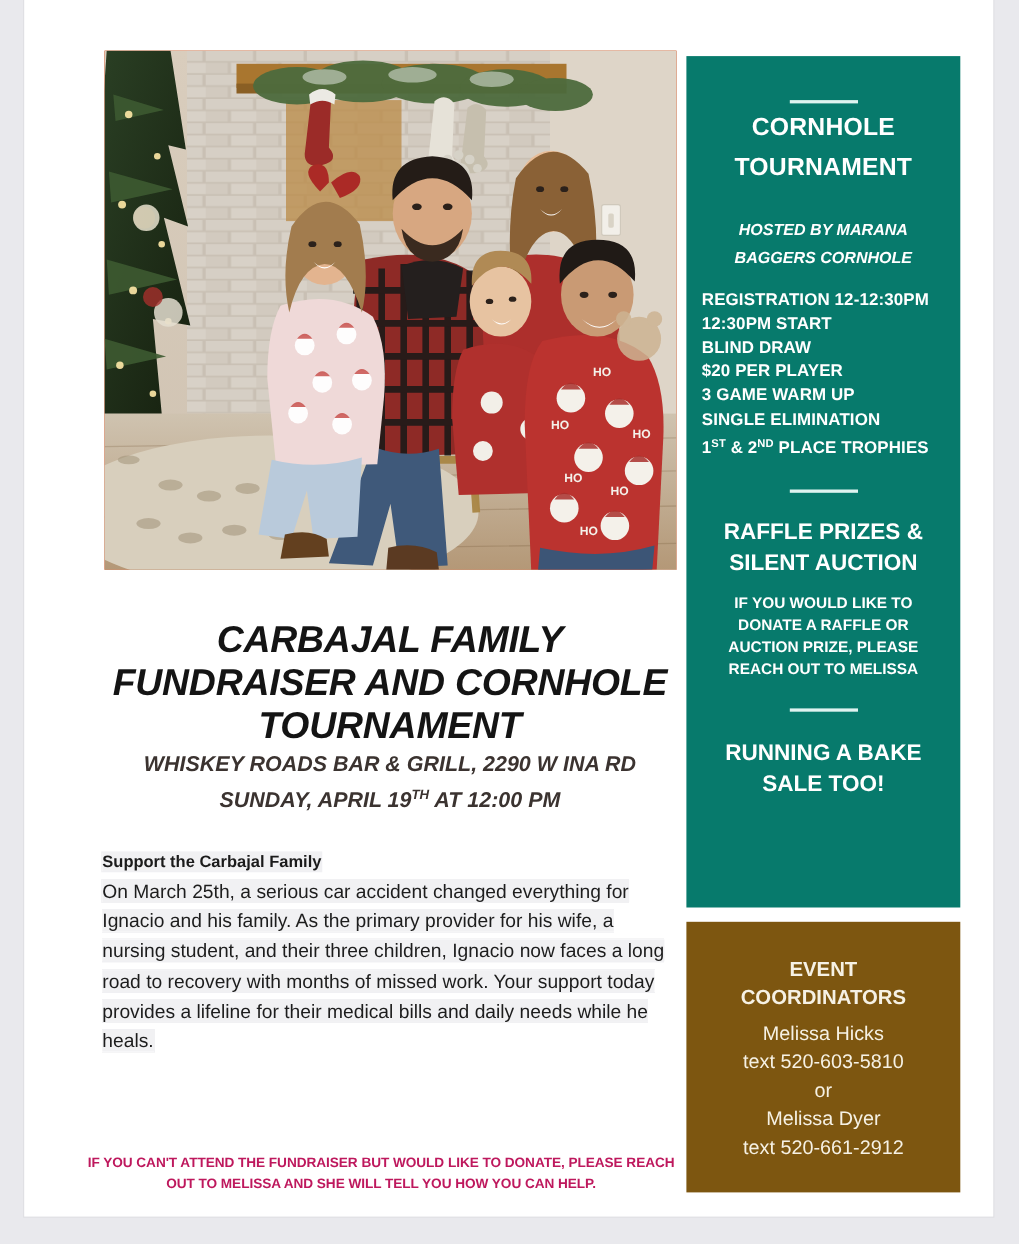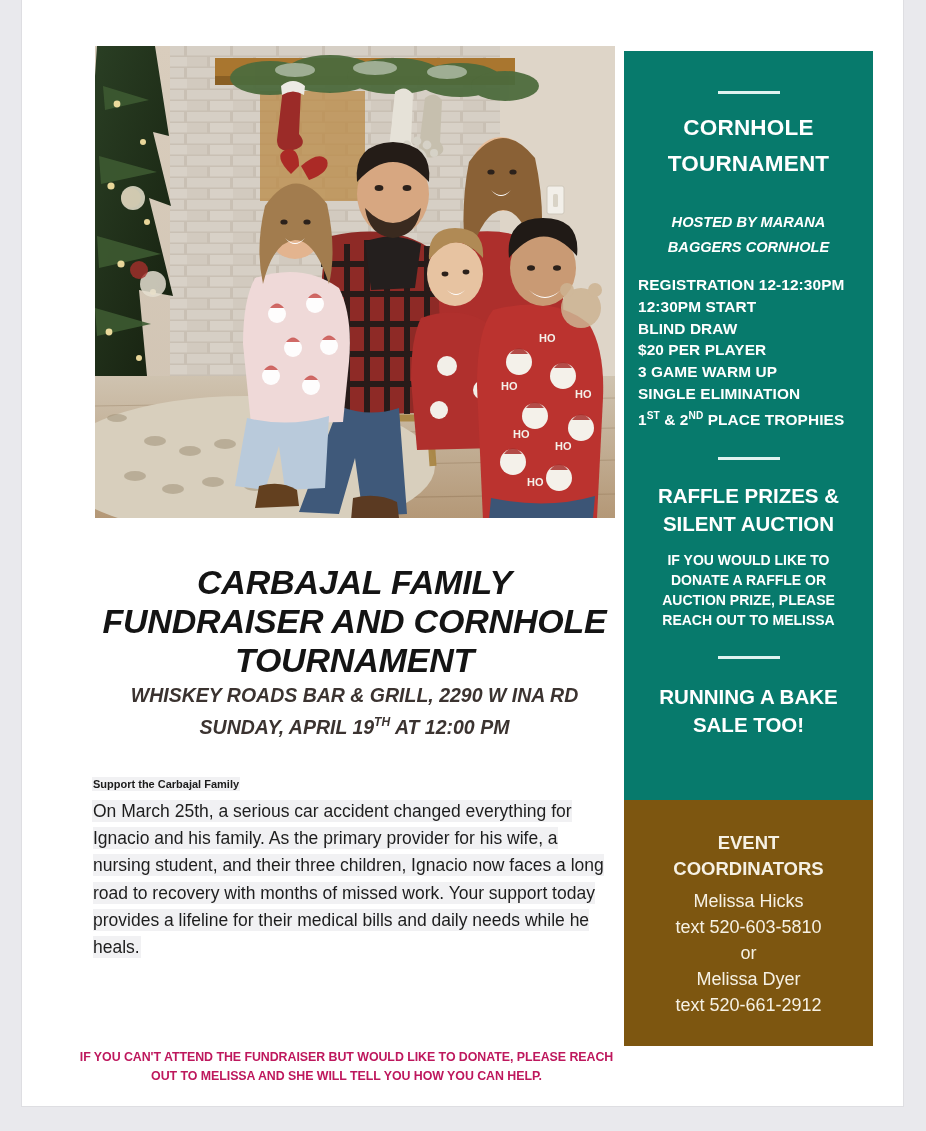--- a/index.html
+++ b/index.html
@@ -66,21 +66,21 @@
   .sub-title sup { font-size: 0.62em; vertical-align: super; }
 
   #body-copy {
     position: absolute;
     left: 71px;
     top: 769px;
     width: 516px;
   }
   #body-copy .lead {
     display: inline;
-    font-size: 11px;
+    font-size: 15px;
     font-weight: bold;
     color: #1b1b1b;
     line-height: 27px;
     background: #f1f1f3;
     box-shadow: 0 0 0 1px #f1f1f3;
   }
   #body-copy .para {
     margin: 0;
     font-size: 17.5px;
     line-height: 27.2px;
@@ -111,21 +111,21 @@
     top: 51px;
     width: 249px;
     height: 774px;
     background: #077a6c;
     color: #ffffff;
     text-align: center;
   }
   #brown-panel {
     position: absolute;
     left: 602px;
-    top: 800px;
+    top: 838px;
     width: 249px;
     height: 246px;
     background: #7d5610;
     color: #f6f1e4;
     text-align: center;
   }
   .rule {
     width: 62px;
     height: 3px;
     background: #dff3f0;
@@ -437,21 +437,21 @@
         <span class="lead">Support the Carbajal Family</span><br>
         <span>On March 25th, a serious car accident changed everything for Ignacio and his family. As the primary provider for his wife, a nursing student, and their three children, Ignacio now faces a long road to recovery with months of missed work. Your support today provides a lifeline for their medical bills and daily needs while he heals.</span>
       </p>
     </div>
 
     <div id="donate-note">IF YOU CAN'T ATTEND THE FUNDRAISER BUT WOULD LIKE TO DONATE, PLEASE REACH OUT TO MELISSA AND SHE WILL TELL YOU HOW YOU CAN HELP.</div>
 
     <div id="teal-panel">
       <div class="rule" style="margin-top:40px"></div>
 
-      <div class="teal-h1" style="margin-top:16px">
+      <div class="teal-h1" style="margin-top:4px">
         <div>CORNHOLE</div>
         <div>TOURNAMENT</div>
       </div>
 
       <div class="teal-hosted" style="margin-top:28px">
         <div>HOSTED BY MARANA</div>
         <div>BAGGERS CORNHOLE</div>
       </div>
 
       <div class="teal-details" style="margin-top:14px">

